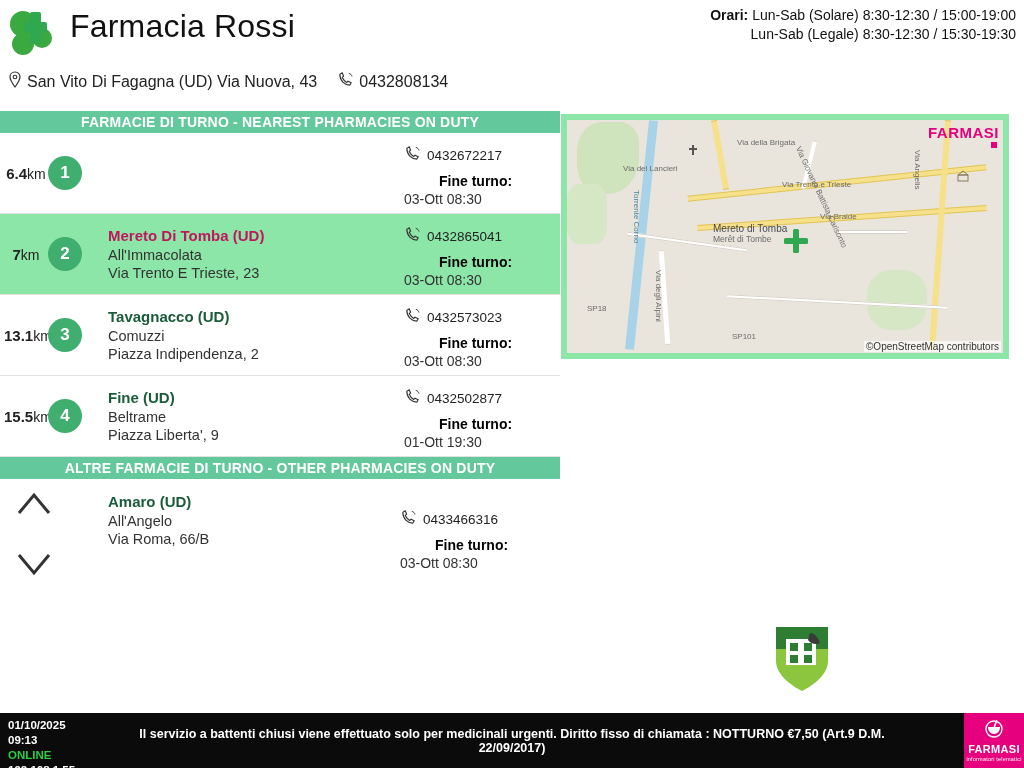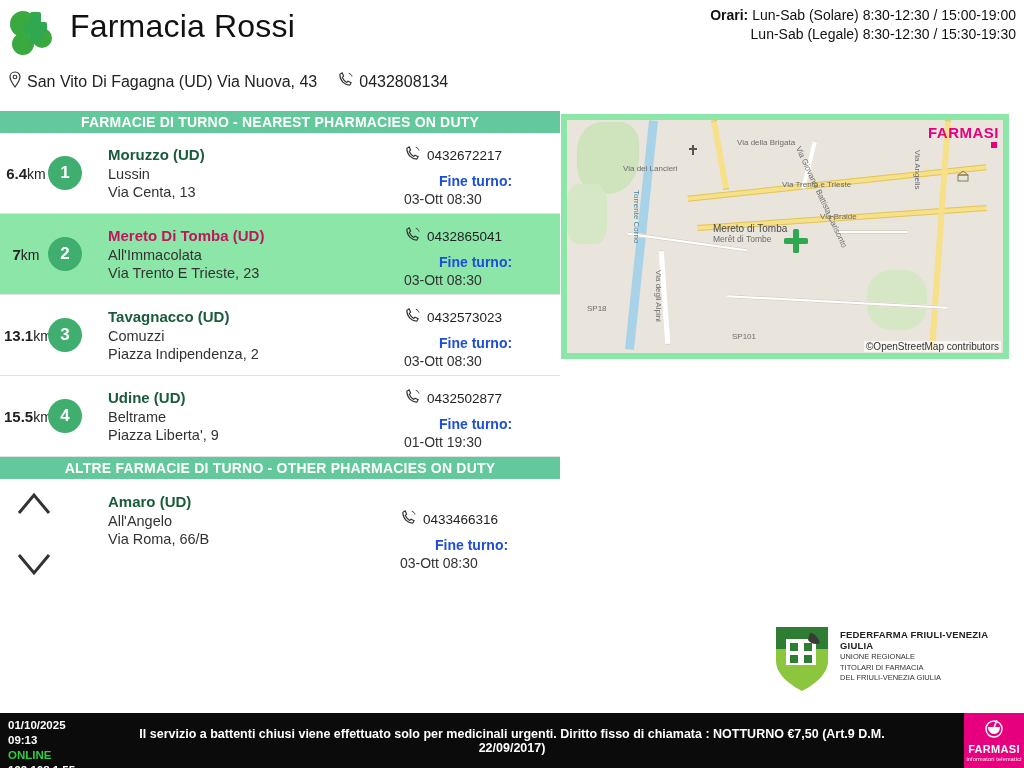--- a/index.html
+++ b/index.html
@@ -59,21 +59,21 @@
     display: flex; align-items: center; justify-content: center;
     flex: 0 0 34px;
   }
   .info { margin-left: 26px; width: 280px; }
   .info .city { font-size: 15px; font-weight: bold; color: #1a5c3a; }
   .row.highlight .info .city { color: #be185d; }
   .info .name { font-size: 14.5px; color: #333; margin-top: 3px; }
   .info .street { font-size: 14.5px; color: #333; margin-top: 2px; }
   .contact { position: absolute; left: 404px; top: 12px; width: 150px; }
   .contact .phone { font-size: 13.5px; color: #222; display: flex; align-items: center; gap: 6px; }
-  .contact .end-label { font-size: 14px; font-weight: bold; color: #1d4ed8; margin-top: 8px; padding-left: 35px; }
+  .contact .end-label { font-size: 14px; font-weight: bold; color: #000000; margin-top: 8px; padding-left: 35px; }
   .contact .end-val { font-size: 14px; color: #333; margin-top: 2px; }
 
   
   .row-other { position: absolute; left: 0; top: 479px; width: 560px; height: 110px; }
   .arrows { position: absolute; left: 14px; top: 8px; width: 40px; }
   .arrow { width: 40px; height: 36px; }
   .row-other .info { position: absolute; left: 108px; top: 14px; margin-left: 0; }
   .row-other .contact { left: 400px; top: 30px; }
 
   
@@ -176,25 +176,20 @@
 
   <div class="banner duty">FARMACIE DI TURNO - NEAREST PHARMACIES ON DUTY</div>
 
   <div class="list">
 
     <div class="row">
       <div class="dist">
         <span>6.4</span><span class="unit">km</span>
       </div>
       <div class="badge">1</div>
-      <div class="info">
-        <div class="city">Moruzzo (UD)</div>
-        <div class="name">Lussin</div>
-        <div class="street">Via Centa, 13</div>
-      </div>
       <div class="contact">
         <div class="phone">
           <span>
             <svg width="17" height="17" viewBox="0 0 18 18">
                 <path d="M3 3.5c0 7 5 11 10.5 11.5l1.5-2.6-3.3-1.6-1.4 1.3C8.3 10.8 6.6 9 5.6 6.8l1.4-1.3L5.5 2 3 3.5z" fill="none" stroke="#333" stroke-width="1.2"></path>
                 <path d="M12.5 2.5c1.8.4 3 1.6 3.4 3.4" fill="none" stroke="#333" stroke-width="1"></path>
               </svg>
           </span>
           <span>0432672217</span>
         </div>
@@ -252,21 +247,21 @@
         <div class="end-val">03-Ott 08:30</div>
       </div>
     </div>
 
     <div class="row">
       <div class="dist">
         <span>15.5</span><span class="unit">km</span>
       </div>
       <div class="badge">4</div>
       <div class="info">
-        <div class="city">Udine (UD)</div>
+        <div class="city">Fine (UD)</div>
         <div class="name">Beltrame</div>
         <div class="street">Piazza Liberta', 9</div>
       </div>
       <div class="contact">
         <div class="phone">
           <span>
             <svg width="17" height="17" viewBox="0 0 18 18">
                 <path d="M3 3.5c0 7 5 11 10.5 11.5l1.5-2.6-3.3-1.6-1.4 1.3C8.3 10.8 6.6 9 5.6 6.8l1.4-1.3L5.5 2 3 3.5z" fill="none" stroke="#333" stroke-width="1.2"></path>
                 <path d="M12.5 2.5c1.8.4 3 1.6 3.4 3.4" fill="none" stroke="#333" stroke-width="1"></path>
               </svg>
@@ -379,26 +374,20 @@
         <path d="M6 2h52v34c0 18-26 30-26 30S6 54 6 36V2z" fill="#8cc63f"></path>
         <path d="M6 2h52v22H6z" fill="#2e7d32"></path>
         <rect x="16" y="14" width="30" height="26" fill="#ffffff"></rect>
         <rect x="20" y="18" width="8" height="8" fill="#2e7d32"></rect>
         <rect x="34" y="18" width="8" height="8" fill="#2e7d32"></rect>
         <rect x="20" y="30" width="8" height="8" fill="#2e7d32"></rect>
         <rect x="34" y="30" width="8" height="8" fill="#2e7d32"></rect>
         <path d="M40 8c4 0 8 4 10 10-4 2-9 1-12-3z" fill="#3a3a3a"></path>
       </svg>
     </span>
-    <div class="ff-text">
-      <div class="ff-title">FEDERFARMA FRIULI-VENEZIA GIULIA</div>
-      <div class="ff-sub">UNIONE REGIONALE</div>
-      <div class="ff-sub">TITOLARI DI  FARMACIA</div>
-      <div class="ff-sub">DEL FRIULI-VENEZIA GIULIA</div>
-    </div>
   </div>
 
   <div class="footer">
     <div class="footer-msg">Il servizio a battenti chiusi viene effettuato solo per medicinali urgenti. Diritto fisso di chiamata : NOTTURNO €7,50 (Art.9 D.M. 22/09/2017)</div>
     <div class="footer-left">
       <div>01/10/2025</div>
       <div>09:13</div>
       <div class="online">ONLINE</div>
       <div>192.168.1.55</div>
     </div>

